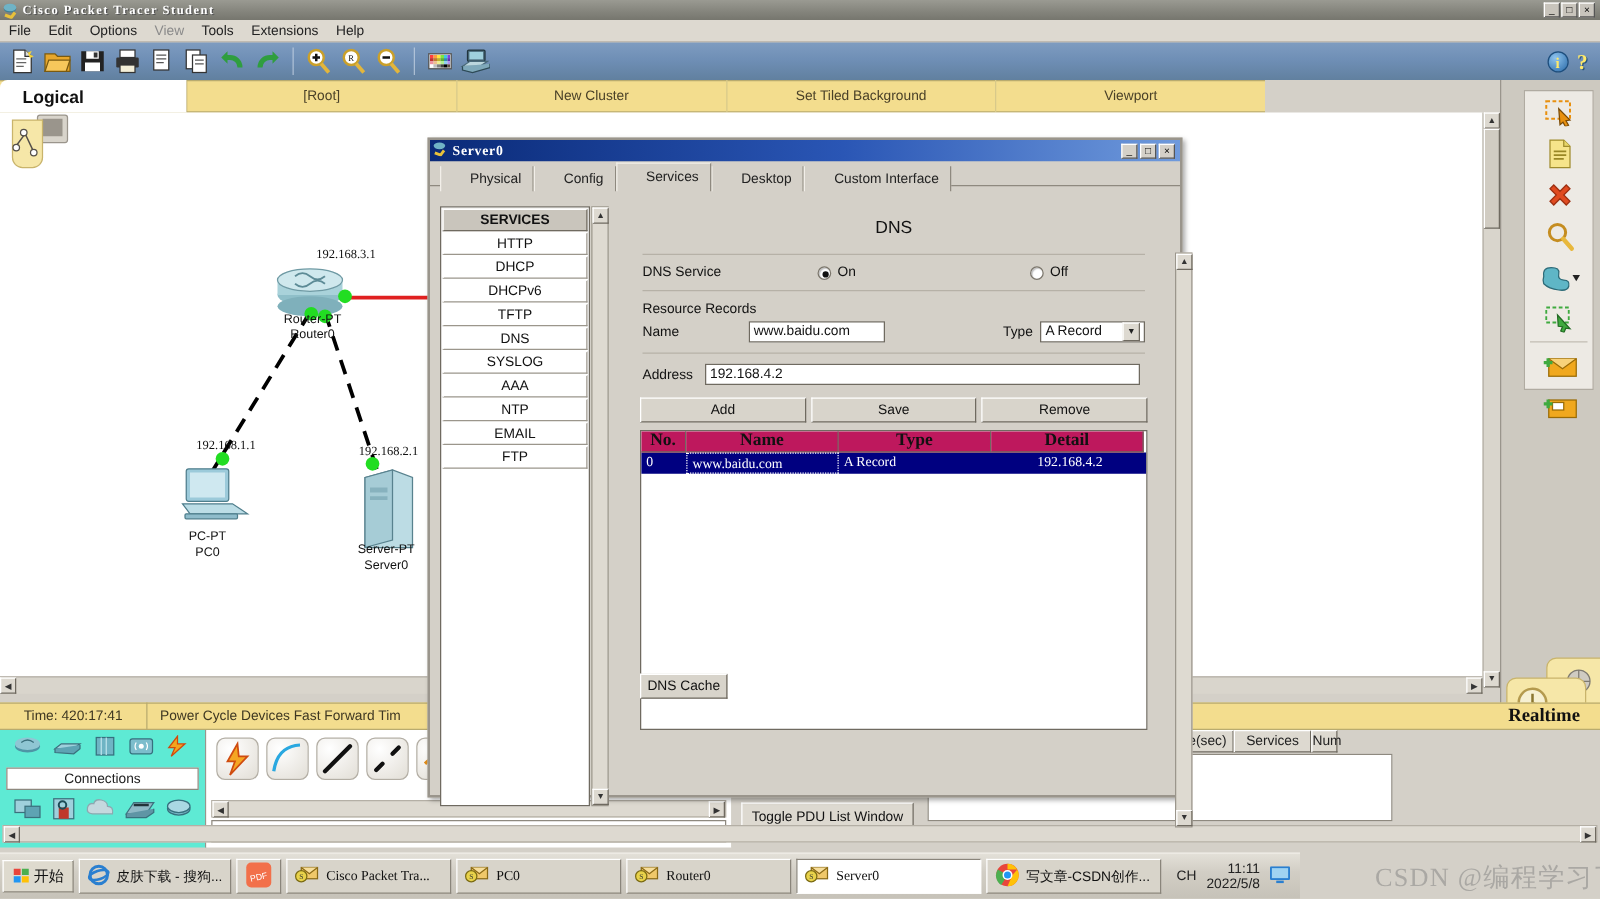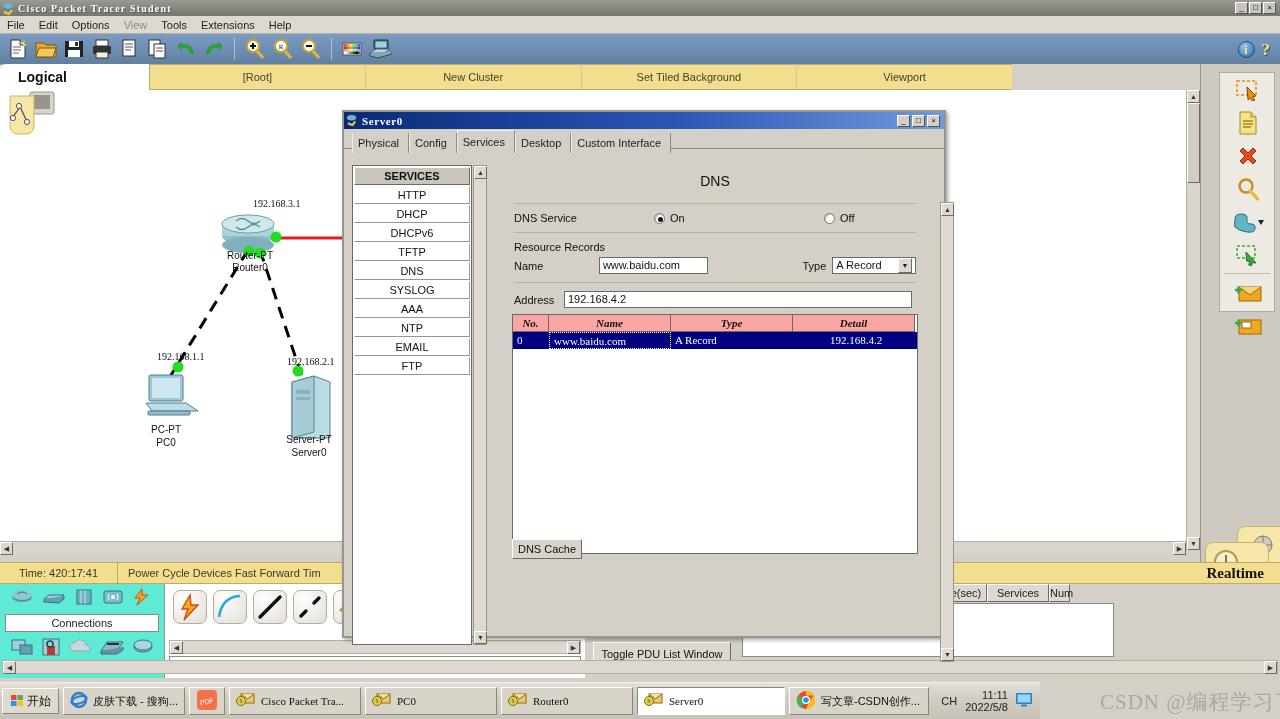--- a/index.html
+++ b/index.html
@@ -223,21 +223,21 @@
     font-family: "Liberation Serif", serif; letter-spacing: .6px; margin-left: 4px;
   }
   .dlg-btns { margin-left: auto; display: flex; gap: 2px; padding-right: 2px; }
   .dlg-btn {
     width: 13px; height: 12px; background: #d4d0c8; border: 1px solid #fff;
     border-right-color: #555; border-bottom-color: #555;
     font-size: 8px; line-height: 10px; text-align: center; color: #000;
   }
   .dlg-tabs { display: flex; height: 20px; padding: 4px 4px 0 8px; border-bottom: 1px solid #8e897f; }
   .dtab {
-    padding: 2px 9px 0 5px; font-size: 11px; color: #222;
+    padding: 2px 9px 0 23px; font-size: 11px; color: #222;
     background: #d4d0c8; border-left: 1px solid #f2efe9; border-right: 1px solid #8e897f;
     height: 20px; line-height: 16px;
   }
   .dtab.active {
     background: #d4d0c8; border-top: 1px solid #f2efe9;
     border-left: 1px solid #f2efe9; border-right: 1px solid #8e897f;
     position: relative; top: -3px; height: 23px; line-height: 19px;
   }
   .dlg-body { position: absolute; left: 8px; top: 45px; width: 588px; height: 473px; }
 
@@ -295,23 +295,23 @@
     flex: 1; height: 20px; background: #d8d4cb;
     border: 1px solid #fff; border-right-color: #6f6a60; border-bottom-color: #6f6a60;
     text-align: center; line-height: 18px; font-size: 11px; color: #111;
   }
   .rectable {
     margin: 2px 10px 0 10px; border: 1px solid #6f6a60; background: #fff;
     height: 240px; overflow: hidden;
   }
   .rt-head { display: flex; height: 17px; }
   .rt-hcell {
-    background: #fca5a5; border-right: 1px solid #6f6a60; border-bottom: 1px solid #6f6a60;
-    font-family: "Liberation Serif", serif; font-weight: bold; font-size: 11px;
-    text-align: center; line-height: 16px; color: #111; font-style: italic;
+    background: #be185d; border-right: 1px solid #6f6a60; border-bottom: 1px solid #6f6a60;
+    font-family: "Liberation Serif", serif; font-weight: bold; font-size: 14px;
+    text-align: center; line-height: 16px; color: #111;
   }
   .rt-row { display: flex; height: 17px; background: #000080; color: #fff; }
   .rt-cell {
     font-family: "Liberation Serif", serif; font-size: 11px; line-height: 16px;
     color: #fff; padding-left: 4px; overflow: hidden; white-space: nowrap;
   }
   .rt-cell.sel { border: 1px dotted #fff; }
   .cachebtn {
     position: absolute; left: 10px; top: 374px; width: 70px; height: 20px;
     background: #d8d4cb; border: 1px solid #fff; border-right-color: #6f6a60; border-bottom-color: #6f6a60;
@@ -806,20 +806,25 @@
           </span>
         </div>
 
         <div class="hr"></div>
 
         <div class="row">
           <span class="lbl" style="width:50px;">Address</span>
           <span class="txtinput" style="width:348px;">192.168.4.2</span>
         </div>
 
+        <div class="btnrow">
+          <span class="gbtn">Add</span>
+          <span class="gbtn">Save</span>
+          <span class="gbtn">Remove</span>
+        </div>
 
         <div class="rectable">
           <div class="rt-head">
             <div class="rt-hcell" style="width:36px;">No.</div>
             <div class="rt-hcell" style="width:122px;">Name</div>
             <div class="rt-hcell" style="width:122px;">Type</div>
             <div class="rt-hcell" style="width:122px;">Detail</div>
           </div>
           <div class="rt-row">
             <div class="rt-cell" style="width:36px;">0</div>

